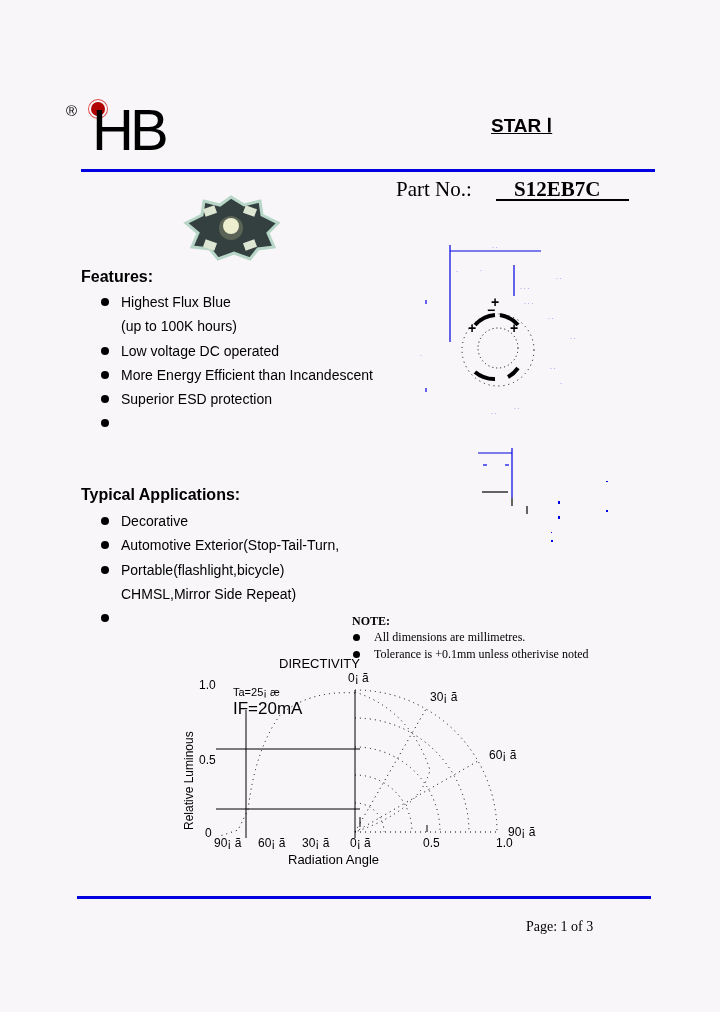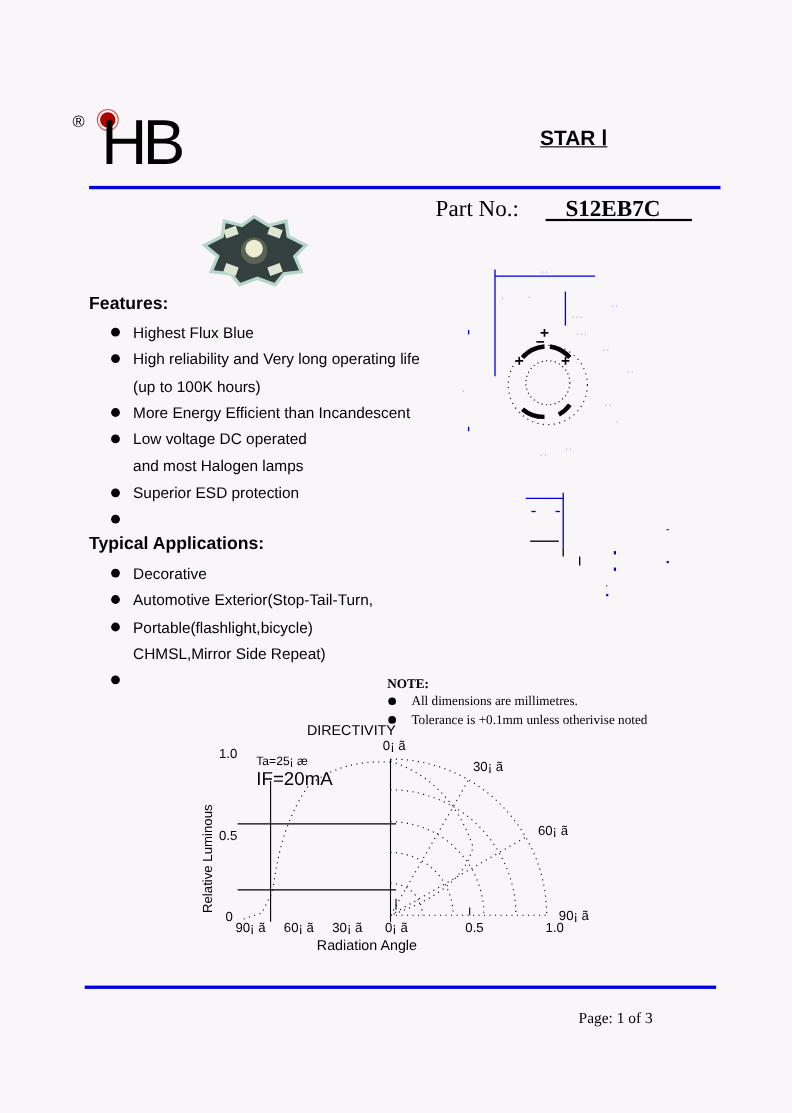--- a/index.html
+++ b/index.html
@@ -46,25 +46,23 @@
   <rect x="66" y="12" width="12" height="8" fill="#dde6d2" transform="rotate(20 72 16)"></rect>
   <rect x="26" y="46" width="12" height="8" fill="#dde6d2" transform="rotate(20 32 50)"></rect>
   <rect x="66" y="46" width="12" height="8" fill="#dde6d2" transform="rotate(-20 72 50)"></rect>
   <circle cx="53" cy="33" r="12" fill="#5a6355"></circle>
   <circle cx="53" cy="31" r="8" fill="#eceecf"></circle>
 </svg>
 
 <h2 class="sec" style="left:81px; top:268px;">Features:</h2>
 <ul class="bl" style="left:101px; top:290px;">
   <li class="bul">Highest Flux Blue</li>
-  <li class="bul">High reliability and Very long operating life</li>
   <li>(up to 100K hours)</li>
+  <li class="bul">Low voltage DC operated</li>
   <li class="bul">More Energy Efficient than Incandescent</li>
-  <li class="bul">Low voltage DC operated</li>
-  <li>and most Halogen lamps</li>
   <li class="bul"> Superior ESD protection</li>
   <li class="bul"></li>
 </ul>
 
 <h2 class="sec" style="left:81px; top:486px;">Typical Applications:</h2>
 <ul class="bl" style="left:101px; top:509px;">
   <li class="bul"> Decorative</li>
   <li class="bul">Automotive Exterior(Stop-Tail-Turn,</li>
   <li class="bul">Portable(flashlight,bicycle)</li>
   <li>CHMSL,Mirror Side Repeat)</li>

